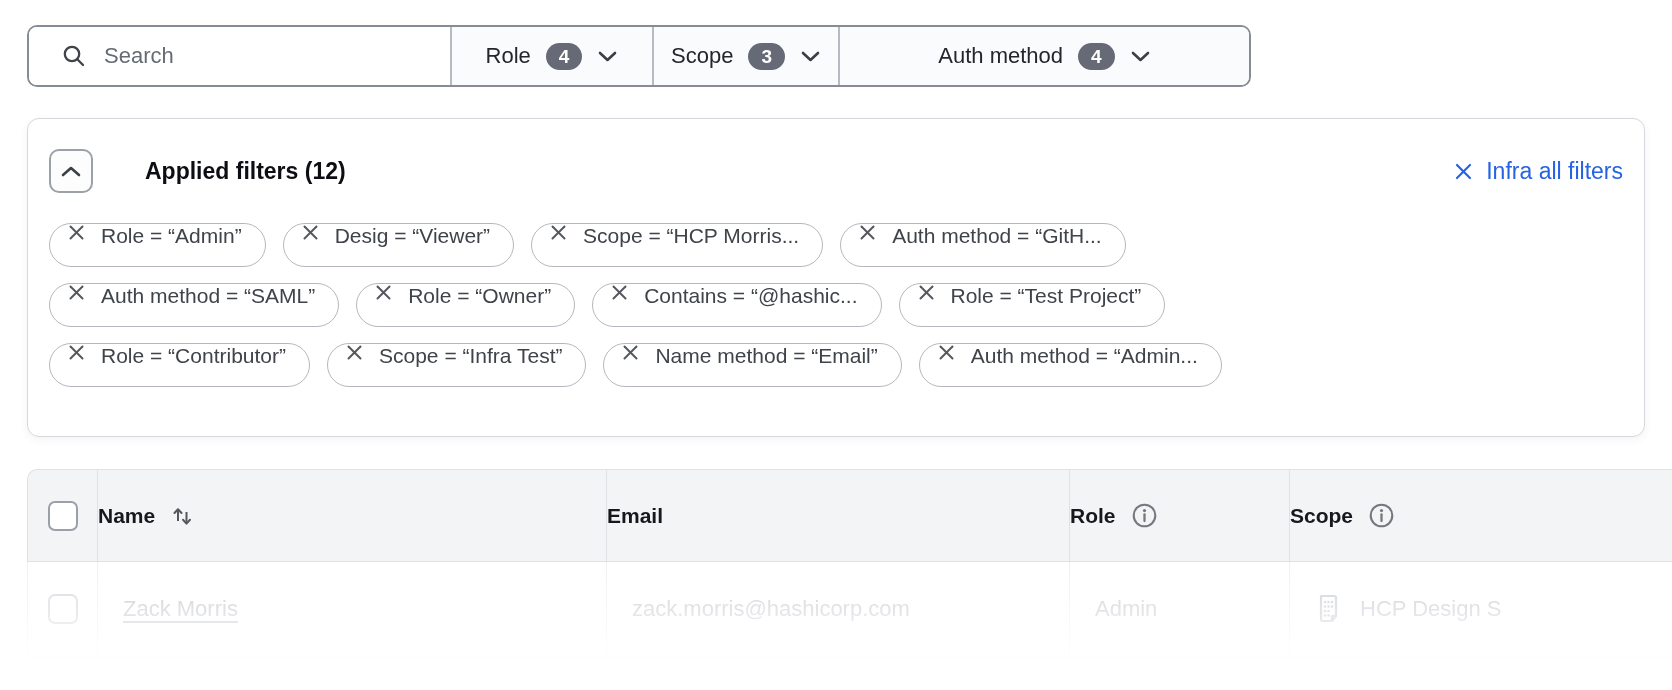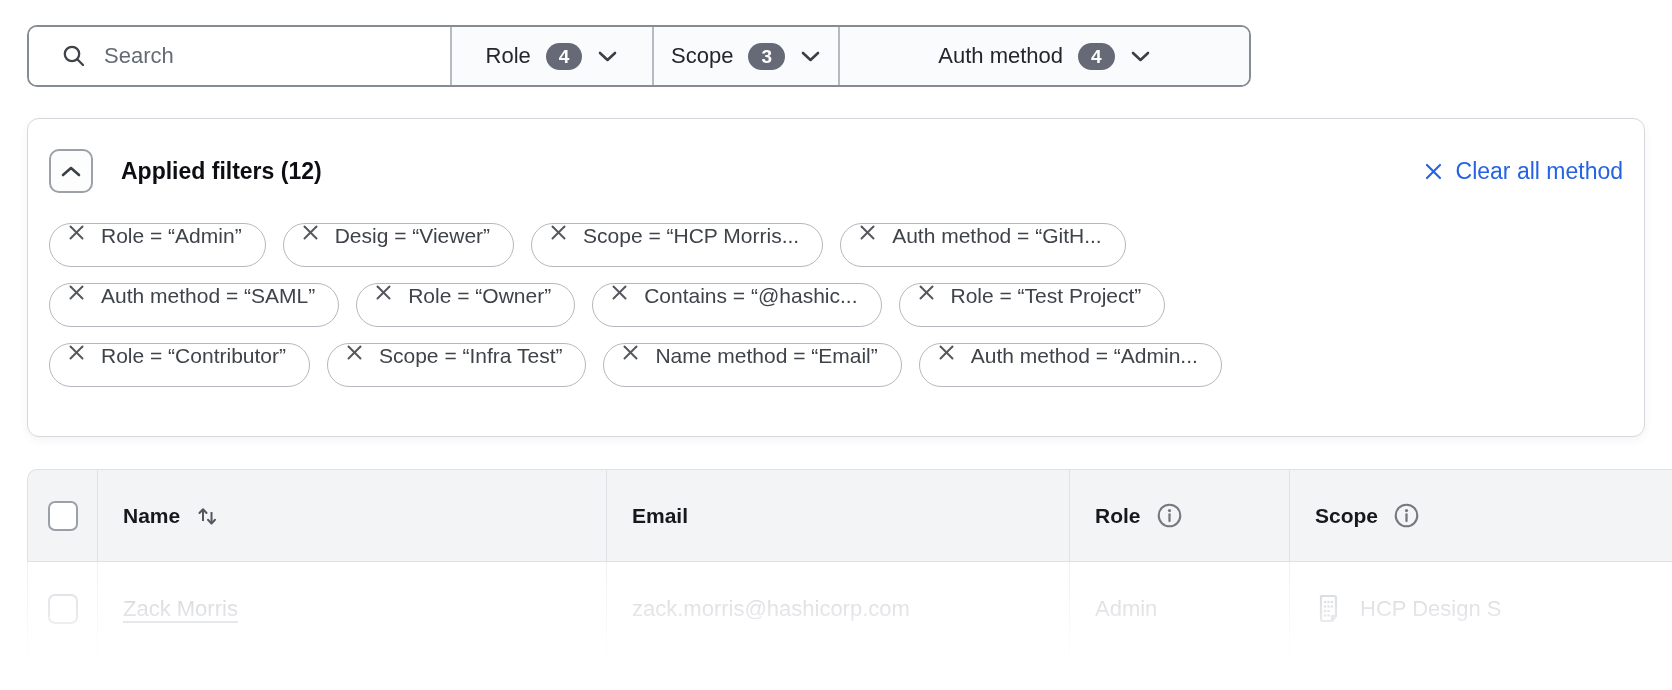--- a/index.html
+++ b/index.html
@@ -20,35 +20,35 @@
     border-radius:999px; padding:4px 13px; line-height:1; }
 
   
   .card { position:absolute; left:27px; top:118px; width:1618px; height:319px;
     background:#fff; border:1px solid #d5d8dd; border-radius:12px;
     box-shadow:0 3px 8px rgba(60,65,75,0.06); padding:30px 21px 0 21px; }
   .card-head { display:flex; align-items:center; justify-content:space-between; margin-bottom:30px; }
   .card-head-left { display:flex; align-items:center; gap:28px; }
   .collapse-btn { width:44px; height:44px; border:2px solid #9ca1a9; border-radius:10px;
     background:#fdfdfd; display:flex; align-items:center; justify-content:center; cursor:pointer; }
-  .card-title { font-size:23px; font-weight:700; color:#0c0e13; }
+  .card-title { font-size:23px; font-weight:700; color:#0c0e13;margin-left:24px; }
   .clear-link { display:flex; align-items:center; gap:13px; color:#2563e3; font-size:23px;
     font-weight:500; cursor:pointer; background:none; border:none; font-family:"Liberation Sans", sans-serif; }
   .chip-rows { display:flex; flex-direction:column; gap:16px; }
   .chip-row { display:flex; gap:17px; }
   .chip { display:inline-flex; align-items:flex-start; gap:16px; height:44px; padding:0 23px 0 18px;
     border:1px solid #b4b8be; border-radius:24px; background:#fff; cursor:pointer;
     font-family:"Liberation Sans", sans-serif; }
   .chip-label { font-size:21px; color:#3f434a; white-space:nowrap; }
 
   
   .table { position:absolute; left:27px; top:469px; width:1645px; }
   .thead { display:grid; grid-template-columns:69px 509px 463px 220px 1fr; height:93px;
     background:#f3f4f6; border:1px solid #dfe1e5; border-right:none; border-radius:10px 0 0 0; }
-  .th { display:flex; align-items:center; gap:15px; padding-left:25px; font-size:21px;
+  .th { display:flex; align-items:center; gap:15px; font-size:21px;
     font-weight:700; color:#16181d; border-left:1px solid #dfe1e5; }
   .th:first-child { border-left:none; justify-content:center; padding-left:0; }
   .checkbox { width:30px; height:30px; border:2px solid #9ba0a8; border-radius:7px; background:#fff; cursor:pointer; }
   .checkbox.faded { border-color:#d3d6db; }
   .trow { display:grid; grid-template-columns:69px 509px 463px 220px 1fr; height:95px;
     border-left:1px solid #eef0f2; border-bottom:1px solid #eef0f2; }
   .td { display:flex; align-items:center; padding-left:25px; font-size:22px; color:#c9cdd3;
     border-left:1px solid #eef0f2; white-space:nowrap; overflow:hidden; }
   .td:first-child { border-left:none; justify-content:center; padding-left:0; }
   .row-link { color:#c3c7cd; text-decoration:underline; text-underline-offset:5px; cursor:pointer; }
@@ -106,21 +106,21 @@
             <polyline points="3,10 11,3 19,10" fill="none" stroke="#3b3f46" stroke-width="2.6" stroke-linecap="round" stroke-linejoin="round"></polyline>
           </svg>
         </button>
         <span class="card-title">Applied filters (12)</span>
       </div>
       <button class="clear-link">
         <svg width="19" height="19" viewBox="0 0 19 19">
           <line x1="3" y1="3" x2="16" y2="16" stroke="#2563e3" stroke-width="2.2" stroke-linecap="round"></line>
           <line x1="16" y1="3" x2="3" y2="16" stroke="#2563e3" stroke-width="2.2" stroke-linecap="round"></line>
         </svg>
-        <span>Clear all method</span>
+        <span>Infra all filters</span>
       </button>
     </div>
 
     <div class="chip-rows">
       <div class="chip-row">
           <button class="chip">
             <svg width="17" height="17" viewBox="0 0 17 17">
               <line x1="2.5" y1="2.5" x2="14.5" y2="14.5" stroke="#54575e" stroke-width="2" stroke-linecap="round"></line>
               <line x1="14.5" y1="2.5" x2="2.5" y2="14.5" stroke="#54575e" stroke-width="2" stroke-linecap="round"></line>
             </svg>

